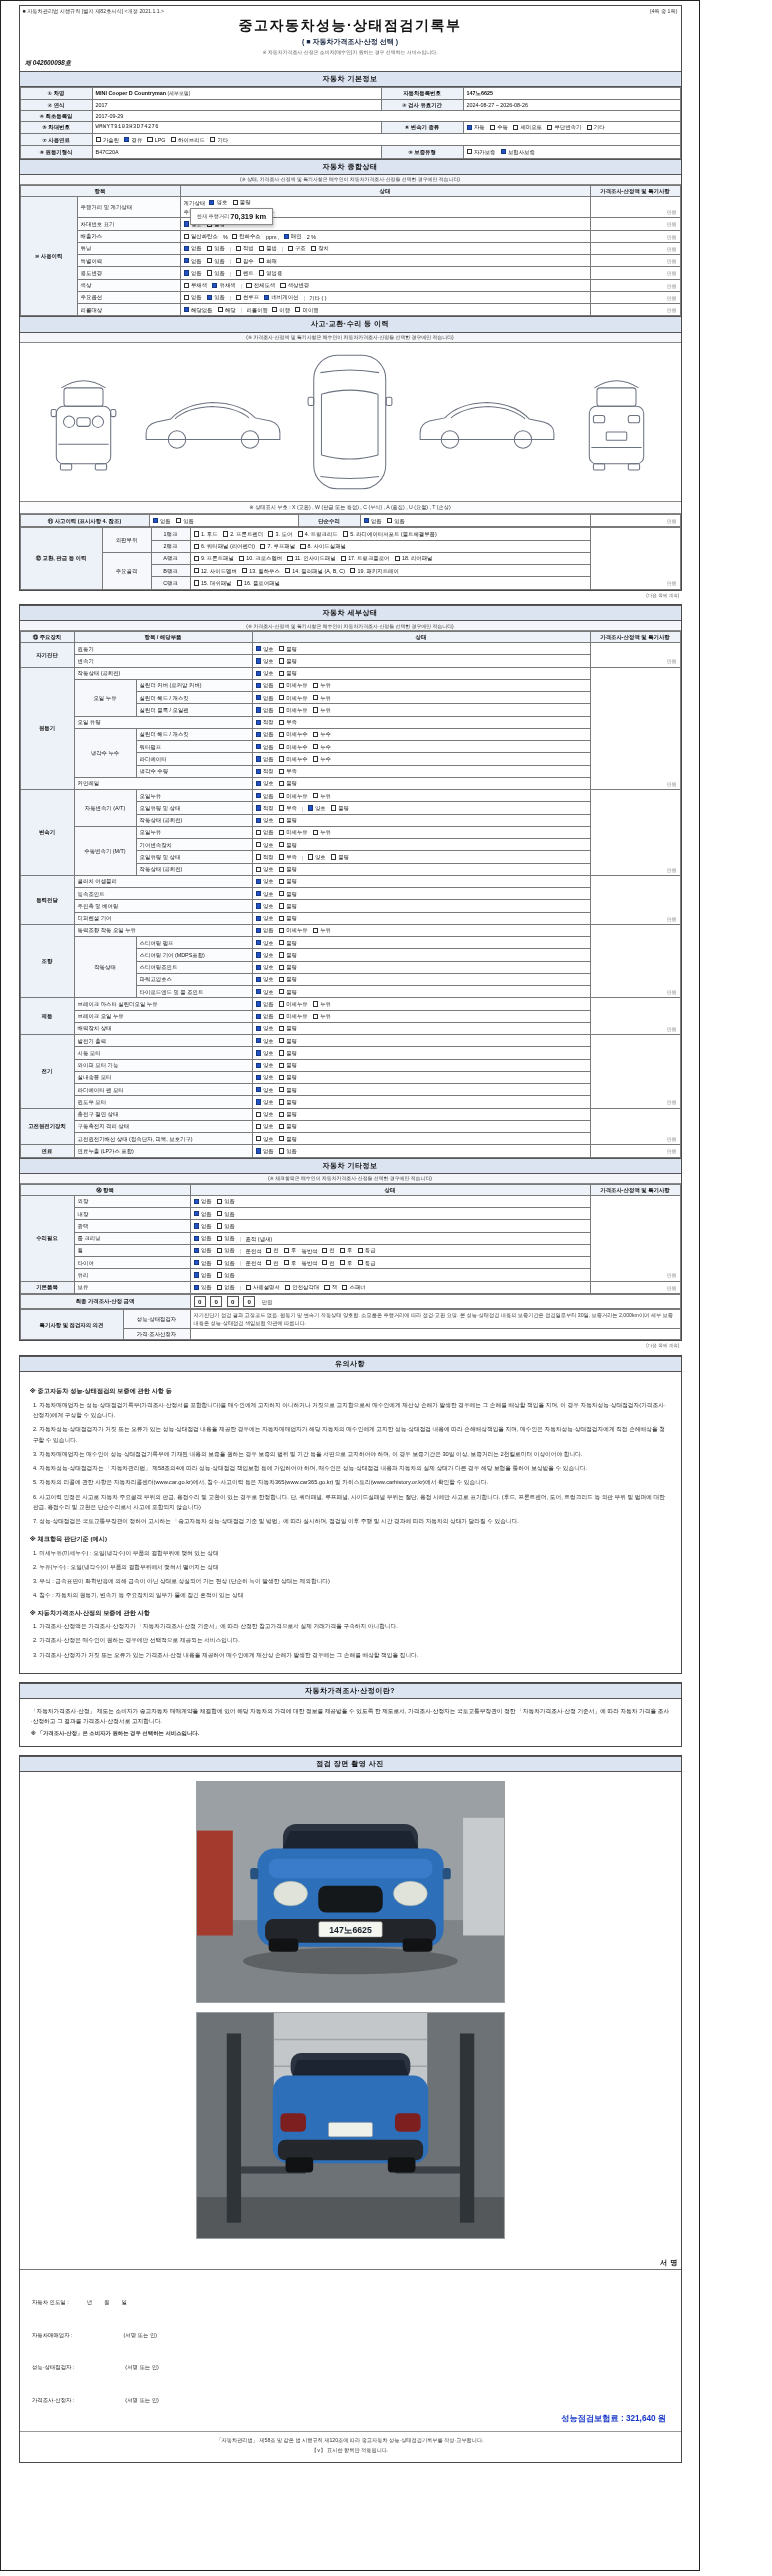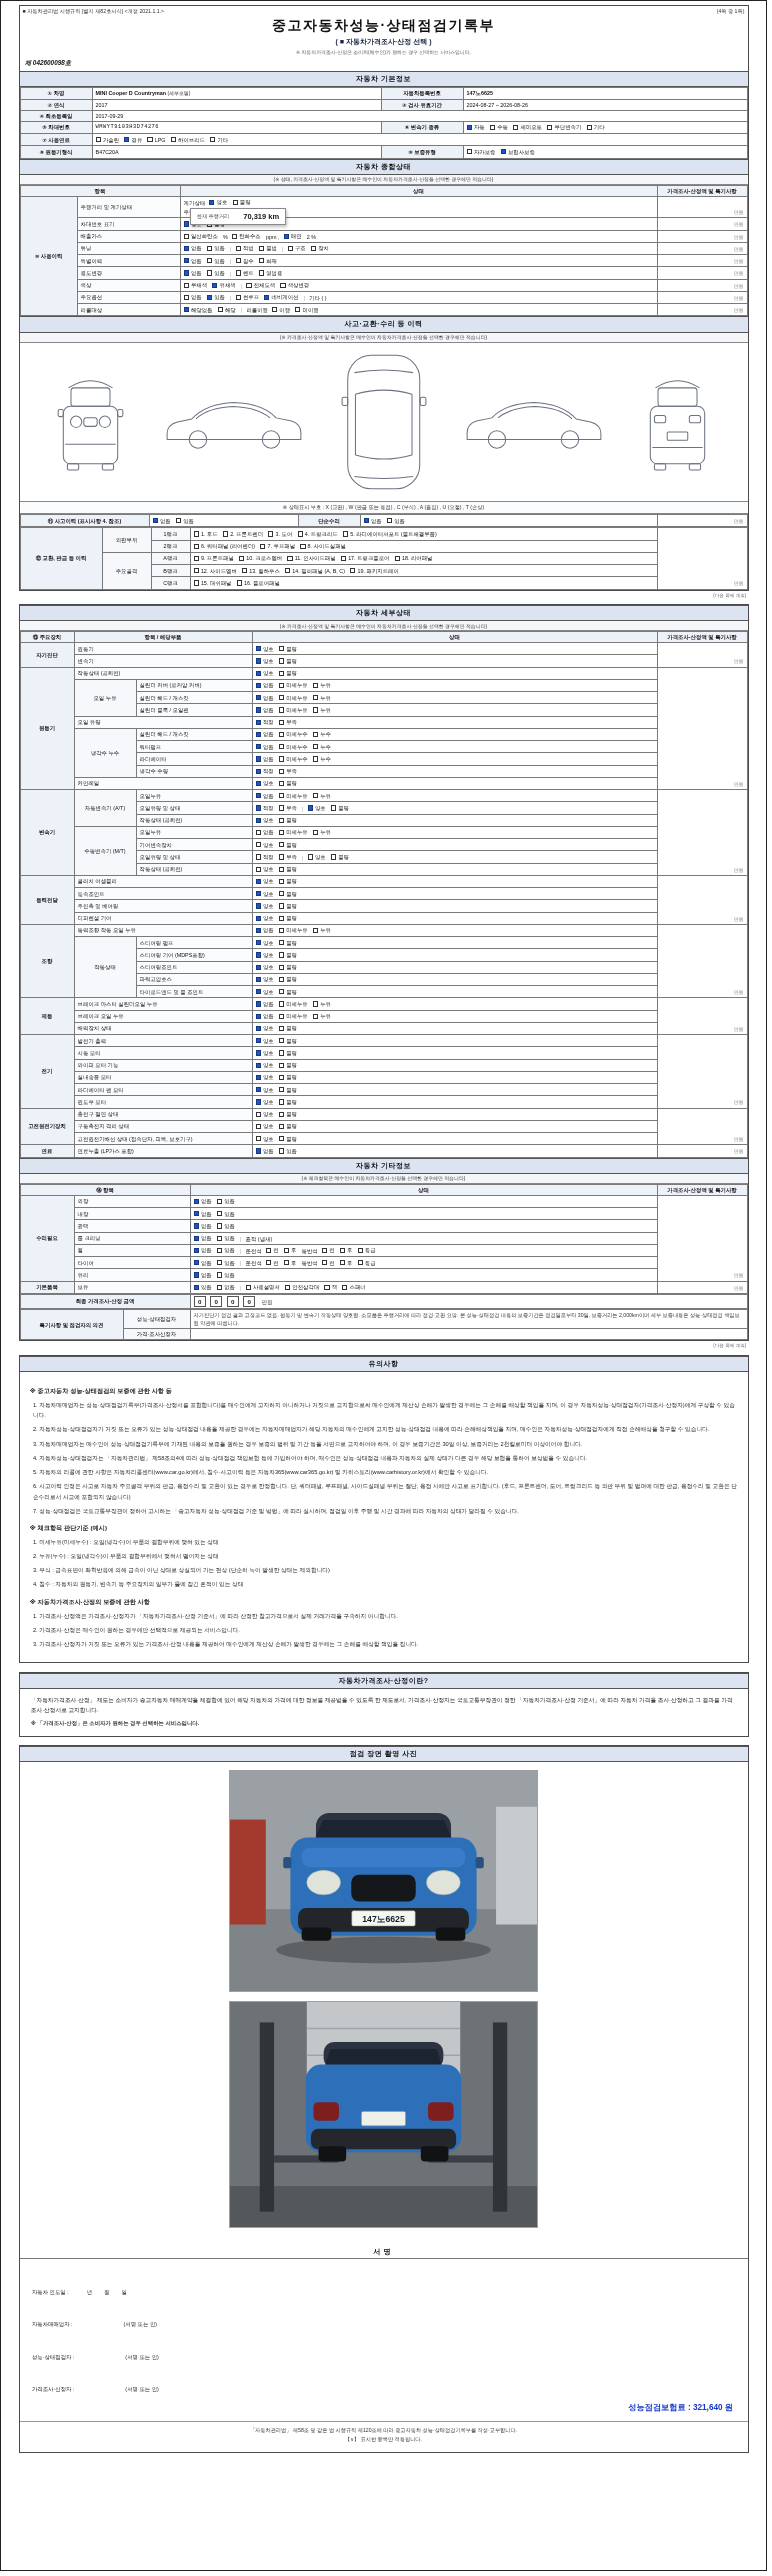--- a/index.html
+++ b/index.html
@@ -1,18 +1,18 @@
 <!DOCTYPE html>
 <html lang="ko" style="font-size:8.2px"><head>
 <meta charset="utf-8">
 <style>
   *{box-sizing:border-box;margin:0;padding:0}
   html,body{background:#ffffff}
   body{width:773px;font-family:"Liberation Sans","DejaVu Sans",sans-serif;color:#111}
-  .sheet{width:767px;min-height:2571px;border:0.5px solid #222;padding:4.1px 17.5px 12.4px}
+  .sheet{width:700px;min-height:2571px;border:0.5px solid #222;padding:4.1px 17.5px 12.4px}
   .card{border:0.8px solid #4a4a4a;background:#fff;margin-bottom:8.2px}
   .topline{display:flex;justify-content:space-between;font-size:5.2px;color:#333;padding:2.1px 3.1px 0}
   .title{font-size:14px;font-weight:bold;text-align:center;letter-spacing:1.5px;padding-top:2.1px}
   .subtitle{text-align:center;font-size:7px;font-weight:bold;margin-top:2.1px;color:#14233f}
   .subnote{text-align:center;font-size:4.9px;color:#555;margin-top:1.5px}
   .docno{font-size:6.4px;font-weight:bold;padding:4.1px 5.2px 3.1px;font-style:italic}
   .bar{background:#dce3f1;border-top:0.5px solid #555;border-bottom:0.5px solid #555;text-align:center;font-weight:bold;font-size:7px;padding:2.1px 0;letter-spacing:0.5px}
   .barnote{text-align:center;font-size:4.9px;color:#333;padding:1.5px 0;background:#f4f6fa;border-bottom:0.5px solid #888}
   table{border-collapse:collapse;width:100%}
   th,td{border:0.5px solid #7a7a7a;font-size:5.4px;padding:1px 3.1px;vertical-align:middle;line-height:1.5}
@@ -24,39 +24,39 @@
   .vcell{font-weight:bold}
   .mut{color:#777;font-size:4.9px}
   .mono{font-family:"Liberation Mono","DejaVu Sans Mono",monospace;letter-spacing:0.5px}
   .chk{display:inline-flex;align-items:center;margin:0.5px 5.2px 0.5px 0;white-space:nowrap}
   .box{width:5.2px;height:5.2px;border:0.6px solid #333;display:inline-block;margin-right:2.1px;background:#fff;flex:none}
   .chk.on .box{background:#2353c4;border-color:#16387e}
   .lb{font-size:5.4px}
   .sep{color:#aaa;margin:0 4.1px 0 0}
   .stx{margin-right:4.1px;font-size:5.4px}
   .overall-wrap{position:relative}
-  .mileage-pop{position:absolute;left:170px;top:23px;background:#fff;border:0.5px solid #8a8a8a;box-shadow:1px 1.5px 3.1px rgba(0,0,0,.25);padding:3.1px 6.2px;display:flex;align-items:center;gap:14px;z-index:5}
+  .mileage-pop{position:absolute;left:170px;top:23px;background:#fff;border:0.5px solid #8a8a8a;box-shadow:1px 1.5px 3.1px rgba(0,0,0,.25);padding:3.1px 6.2px;display:flex;align-items:center;gap:1px;z-index:5}
   .mp-label{font-size:5.2px;color:#444}
   .mp-value{font-size:7.5px;font-weight:bold;color:#111}
   .diag-row{display:flex;justify-content:space-around;align-items:center;padding:7.2px 15.5px;border-bottom:0.5px solid #888}
   .diag-row svg{stroke:#6b7280;fill:none;stroke-width:2}
   .legend{font-size:5.2px;color:#333;text-align:center;padding:2.1px 0;border-bottom:0.5px solid #888;background:#fbfcfe}
   .digit{display:inline-block;width:12.4px;height:10.8px;border:0.5px solid #555;margin-right:2.6px;text-align:center;font-weight:bold;line-height:10.8px;font-size:6.2px;background:#fff}
   .unit{font-size:5.4px;color:#333;margin-left:2.1px}
   .remark-text{font-size:5.2px;color:#333;line-height:1.6}
   .notice-body{padding:7.2px 10.3px 9.3px;font-size:5.7px;line-height:1.85;color:#222}
   .notice-heading{font-weight:bold;font-size:6.2px;margin:6.2px 0 3.1px}
   .notice-item{margin:0 0 3.6px 3.1px}
   .pricing-box{border:0.8px solid #4a4a4a;margin-bottom:8.2px;background:#fff}
   .pricing-body{padding:6.2px 11.3px 7.2px;font-size:5.7px;line-height:1.8}
   .pricing-note{font-size:5.4px;color:#333;margin-top:3.1px;font-weight:bold}
   .photo-wrap{padding:8.2px 0 4.1px;text-align:center}
   .photo{display:block;margin:0 auto 9.3px;border:0.5px solid #9aa0a4;background:#888}
   .sign-block{border-top:0.5px solid #777;padding:6.2px 12.4px 4.1px;display:flex;justify-content:space-between;align-items:flex-end}
-  .sign-title{text-align:center;font-weight:bold;font-size:7.2px;letter-spacing:3.1px;padding:5.2px 0 1px}
+  .sign-title{text-align:right;font-weight:bold;font-size:7.2px;letter-spacing:3.1px;padding:5.2px 0 1px}
   .sign-lines{font-size:5.4px;line-height:2;white-space:pre-wrap;color:#222}
   .insurance{color:#1636c8;font-weight:bold;font-size:8.2px;padding:3.1px 2.1px}
   .footer-print{text-align:center;font-size:5.2px;color:#333;line-height:1.8;padding:4.1px 5.2px 7.2px;border-top:0.5px solid #999}
   .cont-marker{text-align:right;font-size:4.6px;color:#666;margin:-6.2px 2.1px 6.2px 0}
 </style>
 </head>
 <body>
 
 <div class="sheet">
 

